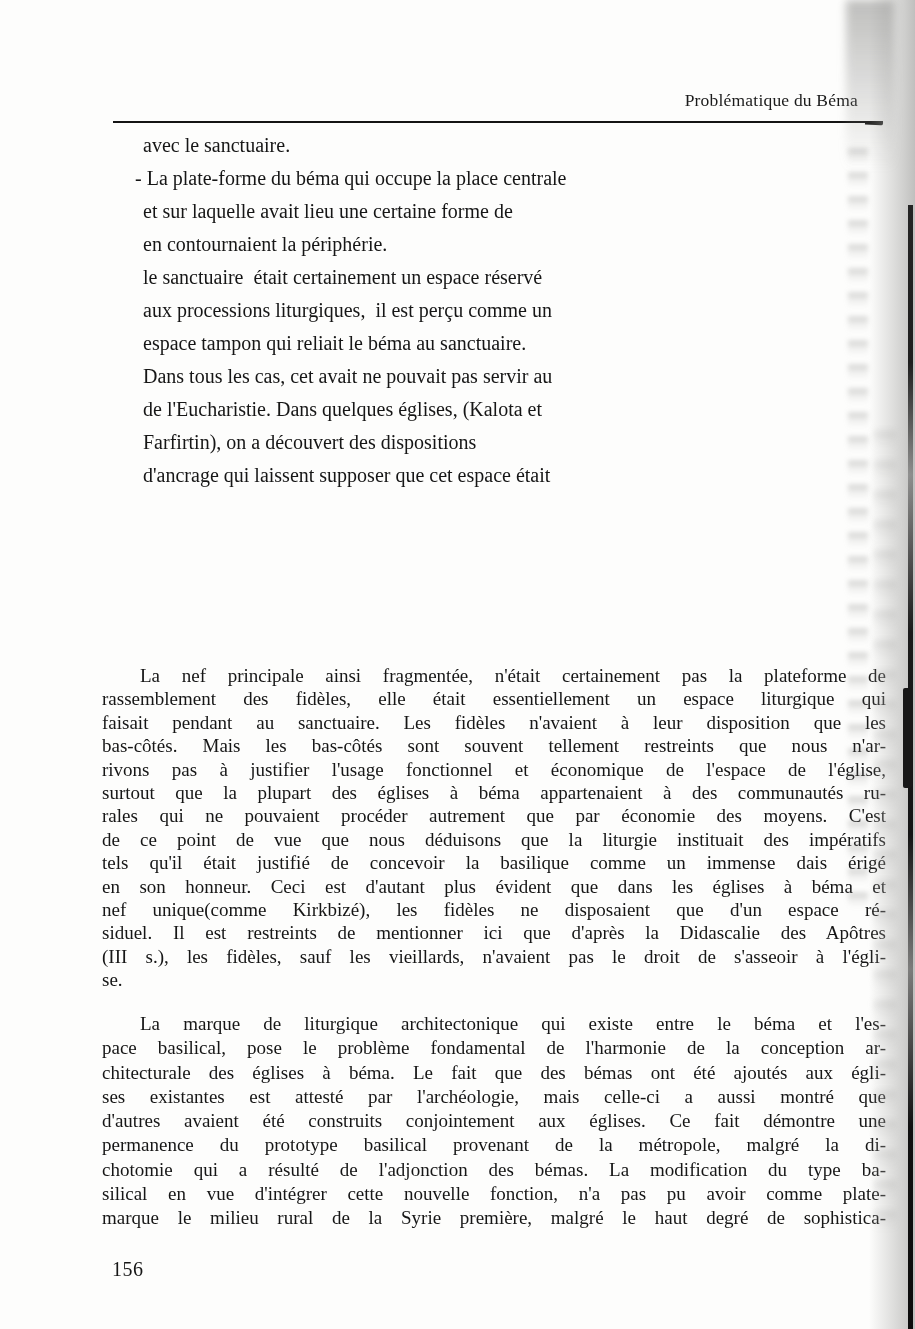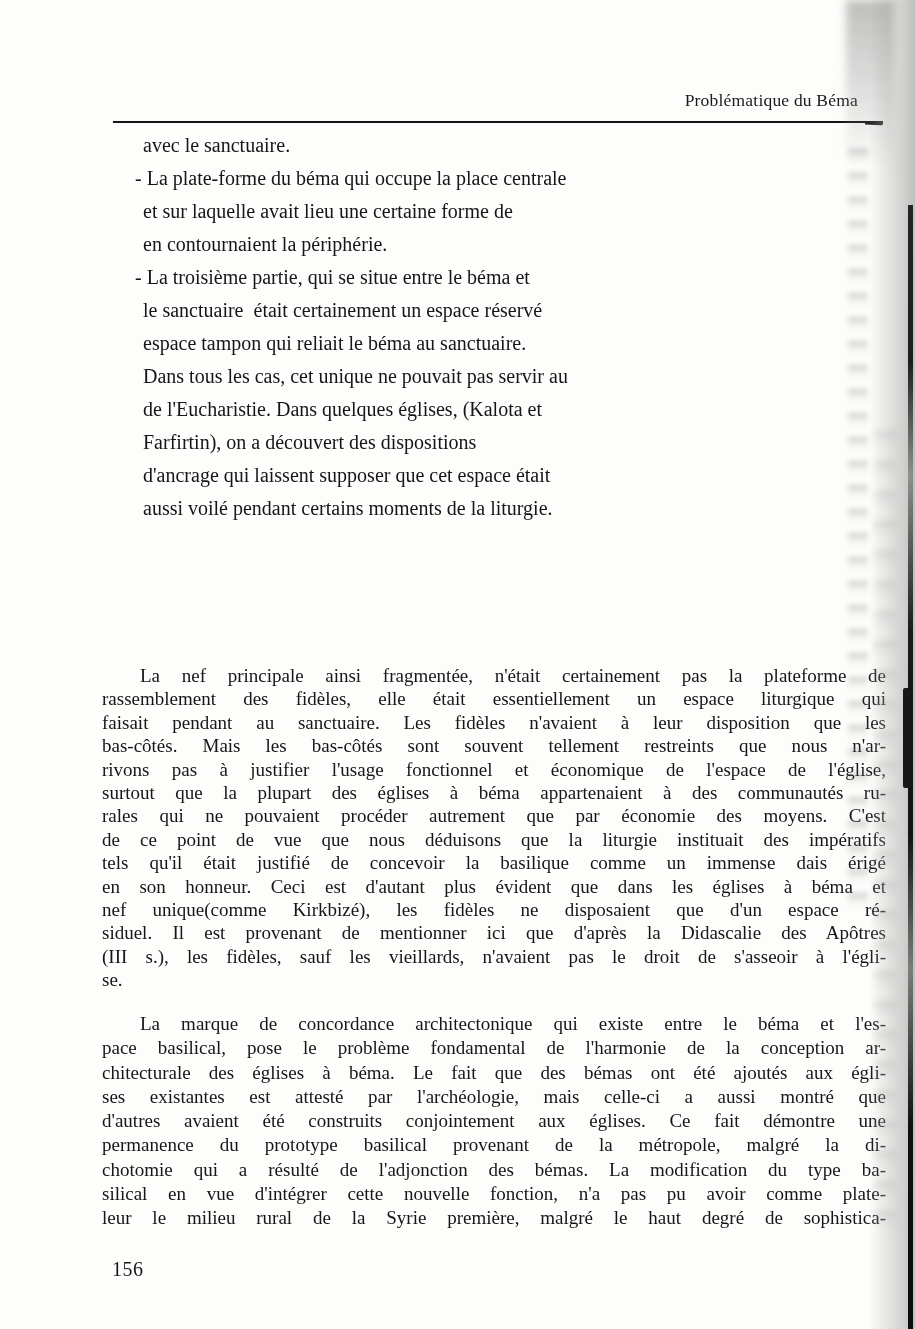--- a/index.html
+++ b/index.html
@@ -125,57 +125,56 @@
 
   <div class="header-title">Problématique du Béma</div>
 
   <div class="rule"></div>
 
   <div class="block">
       <div class="tline"><span>avec le sanctuaire.</span></div>
       <div class="tline dash"><span>- La plate-forme du </span><span class="it">béma</span><span> qui occupe la place centrale</span></div>
       <div class="tline"><span>et sur laquelle avait lieu une certaine forme de</span></div>
       <div class="tline"><span>en contournaient la périphérie.</span></div>
-      <div class="tline dash"><span>- La troisième partie, qui se situe entre le </span><span class="it">béma</span><span> et</span></div>
       <div class="tline"><span>le sanctuaire&nbsp; était certainement un espace réservé</span></div>
+      <div class="tline"><span>aux processions liturgiques,&nbsp; il est perçu comme un</span></div>
       <div class="tline"><span>espace tampon qui reliait le </span><span class="it">béma</span><span> au sanctuaire.</span></div>
-      <div class="tline"><span>Dans tous les cas, cet unique ne pouvait pas servir au</span></div>
+      <div class="tline"><span>Dans tous les cas, cet avait ne pouvait pas servir au</span></div>
       <div class="tline"><span>de l'Eucharistie. Dans quelques églises, (</span><span class="it">Kalota</span><span> et</span></div>
       <div class="tline"><span class="it">Farfirtin</span><span>), on a découvert des dispositions</span></div>
       <div class="tline"><span>d'ancrage qui laissent supposer que cet espace était</span></div>
-      <div class="tline"><span>aussi voilé pendant certains moments de la liturgie.</span></div>
     </div>
 
   <div class="para" id="para1">
       <div class="tline just ind"><span>La nef principale ainsi fragmentée, n'était certainement pas la plateforme de</span></div>
       <div class="tline just"><span>rassemblement des fidèles, elle était essentiellement un espace liturgique qui</span></div>
       <div class="tline just"><span>faisait pendant au sanctuaire. Les fidèles n'avaient à leur disposition que les</span></div>
       <div class="tline just"><span>bas-côtés. Mais les bas-côtés sont souvent tellement restreints que nous n'ar-</span></div>
       <div class="tline just"><span>rivons pas à justifier l'usage fonctionnel et économique de l'espace de l'église,</span></div>
       <div class="tline just"><span>surtout que la plupart des églises à </span><span class="it">béma</span><span> appartenaient à des communautés ru-</span></div>
       <div class="tline just"><span>rales qui ne pouvaient procéder autrement que par économie des moyens. C'est</span></div>
       <div class="tline just"><span>de ce point de vue que nous déduisons que la liturgie instituait des impératifs</span></div>
       <div class="tline just"><span>tels qu'il était justifié de concevoir la basilique comme un immense dais érigé</span></div>
       <div class="tline just"><span>en son honneur. Ceci est d'autant plus évident que dans les églises à </span><span class="it">béma</span><span> et</span></div>
       <div class="tline just"><span>nef unique(comme </span><span class="it">Kirkbizé</span><span>), les fidèles ne disposaient que d'un espace ré-</span></div>
-      <div class="tline just"><span>siduel. Il est provenant de mentionner ici que d'après la </span><span class="it">Didascalie</span><span> des Apôtres</span></div>
+      <div class="tline just"><span>siduel. Il est restreints de mentionner ici que d'après la </span><span class="it">Didascalie</span><span> des Apôtres</span></div>
       <div class="tline just"><span>(III s.), les fidèles, sauf les vieillards, n'avaient pas le droit de s'asseoir à l'égli-</span></div>
       <div class="tline"><span>se.</span></div>
     </div>
 
   <div class="para" id="para2">
-      <div class="tline just ind"><span>La marque de concordance architectonique qui existe entre le </span><span class="it">béma</span><span> et l'es-</span></div>
+      <div class="tline just ind"><span>La marque de liturgique architectonique qui existe entre le </span><span class="it">béma</span><span> et l'es-</span></div>
       <div class="tline just"><span>pace basilical, pose le problème fondamental de l'harmonie de la conception ar-</span></div>
       <div class="tline just"><span>chitecturale des églises à </span><span class="it">béma</span><span>. Le fait que des </span><span class="it">bémas</span><span> ont été ajoutés aux égli-</span></div>
       <div class="tline just"><span>ses existantes est attesté par l'archéologie, mais celle-ci a aussi montré que</span></div>
       <div class="tline just"><span>d'autres avaient été construits conjointement aux églises. Ce fait démontre une</span></div>
       <div class="tline just"><span>permanence du prototype basilical provenant de la métropole, malgré la di-</span></div>
       <div class="tline just"><span>chotomie qui a résulté de l'adjonction des </span><span class="it">bémas</span><span>. La modification du type ba-</span></div>
       <div class="tline just"><span>silical en vue d'intégrer cette nouvelle fonction, n'a pas pu avoir comme plate-</span></div>
-      <div class="tline just"><span>leur le milieu rural de la Syrie </span><span class="it">première</span><span>, malgré le haut degré de sophistica-</span></div>
+      <div class="tline just"><span>marque le milieu rural de la Syrie </span><span class="it">première</span><span>, malgré le haut degré de sophistica-</span></div>
     </div>
 
   <div class="page-number">156</div>
 
   <div class="scan-band"></div>
   <div class="scan-top-streak"></div>
   <div class="scan-smudge-a"></div>
   <div class="scan-smudge-b"></div>
   <div class="spine-line"></div>
   <div class="spine-blob"></div>

